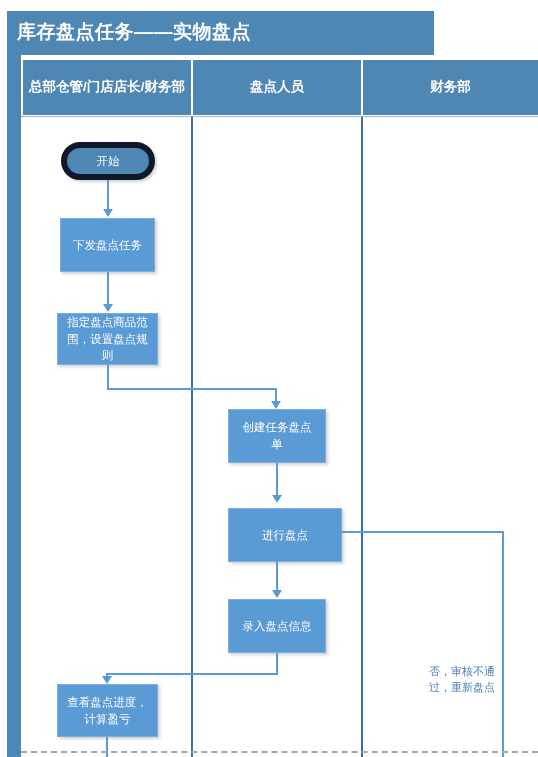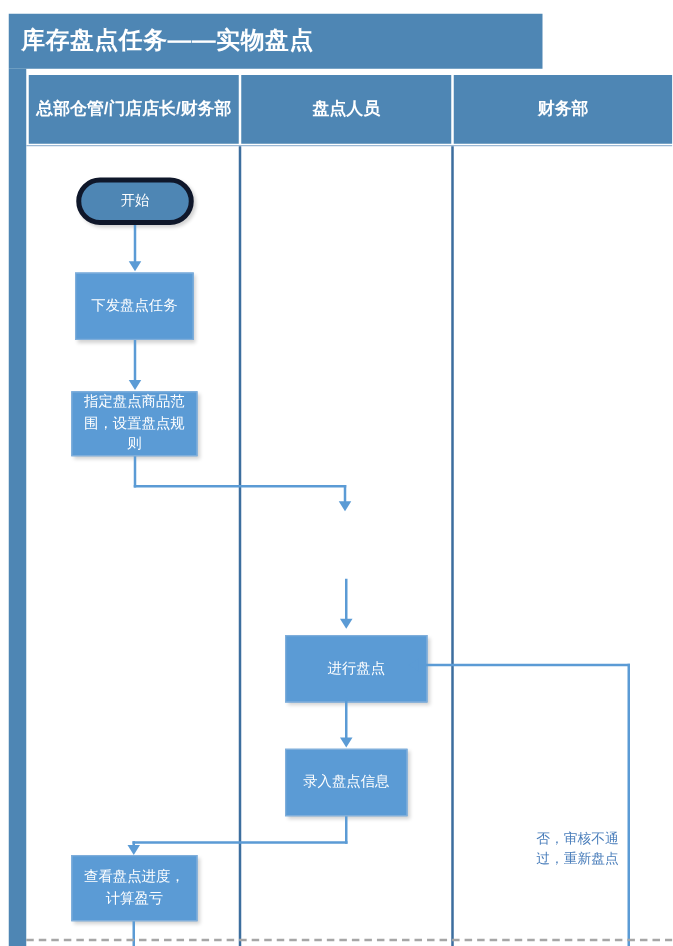--- a/index.html
+++ b/index.html
@@ -111,21 +111,21 @@
     display: flex;
     align-items: center;
     justify-content: center;
     text-align: center;
     box-sizing: border-box;
     padding: 2px 8px;
     box-shadow: 2px 2px 3px rgba(0,0,0,0.18);
   }
   .node.terminator {
     background: #4E86B4;
-    border: 4px solid #0f172a;
+    border: 6px solid #0f172a;
     border-radius: 22px;
   }
 
   
   .conn {
     position: absolute;
     background: #5B9BD5;
   }
   .conn.v { width: 2px; }
   .conn.h { height: 2px; }
@@ -173,20 +173,21 @@
   <div class="lane-top-border"></div>
   <div class="lane-div d0"></div>
   <div class="lane-div d1"></div>
 
   <div class="node terminator" style="left:61px; top:142px; width:94px; height:38px;">开始</div>
 
   <div class="node" style="left:60px; top:218px; width:95px; height:54px;">下发盘点任务</div>
 
   <div class="node" style="left:57px; top:313px; width:101px; height:52px;">指定盘点商品范围，设置盘点规则</div>
 
+  <div class="node" style="left:228px; top:409px; width:98px; height:54px;">创建任务盘点单</div>
 
   <div class="node" style="left:228px; top:508px; width:114px; height:54px;">进行盘点</div>
 
   <div class="node" style="left:228px; top:599px; width:98px; height:54px;">录入盘点信息</div>
 
   <div class="node" style="left:57px; top:684px; width:101px; height:53px;">查看盘点进度，计算盈亏</div>
 
   <div class="conn v" style="left:107px; top:180px; height:30px;"></div>
   <div class="arrow down" style="left:103px; top:209px;"></div>
 

